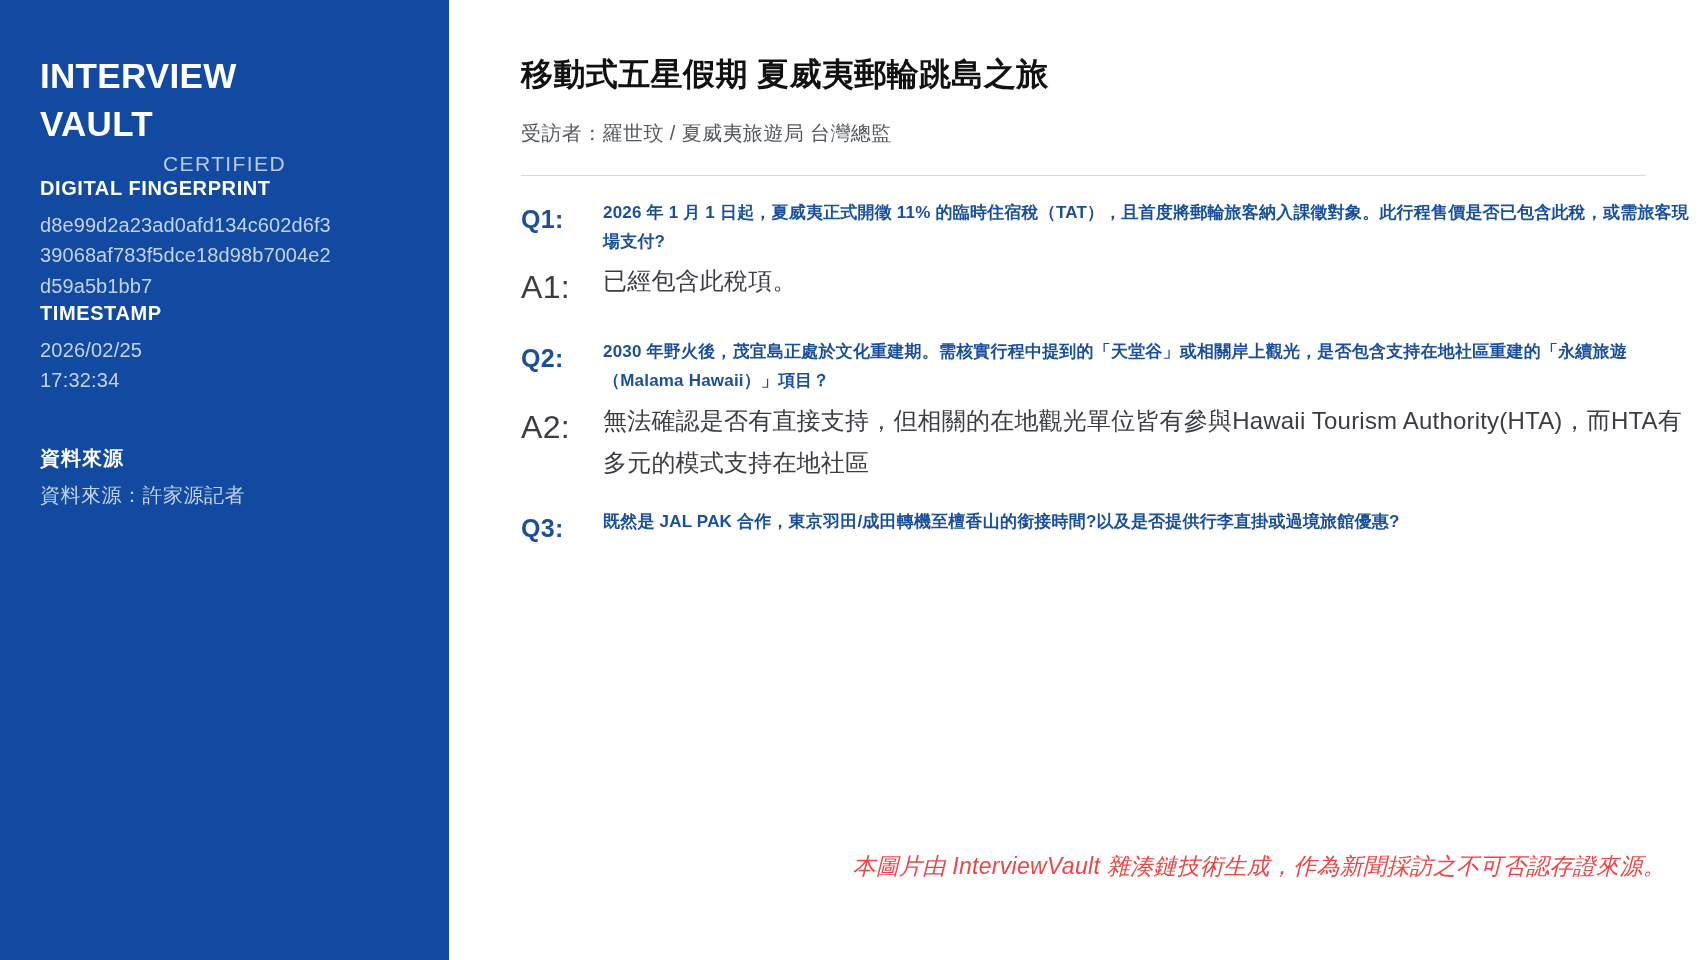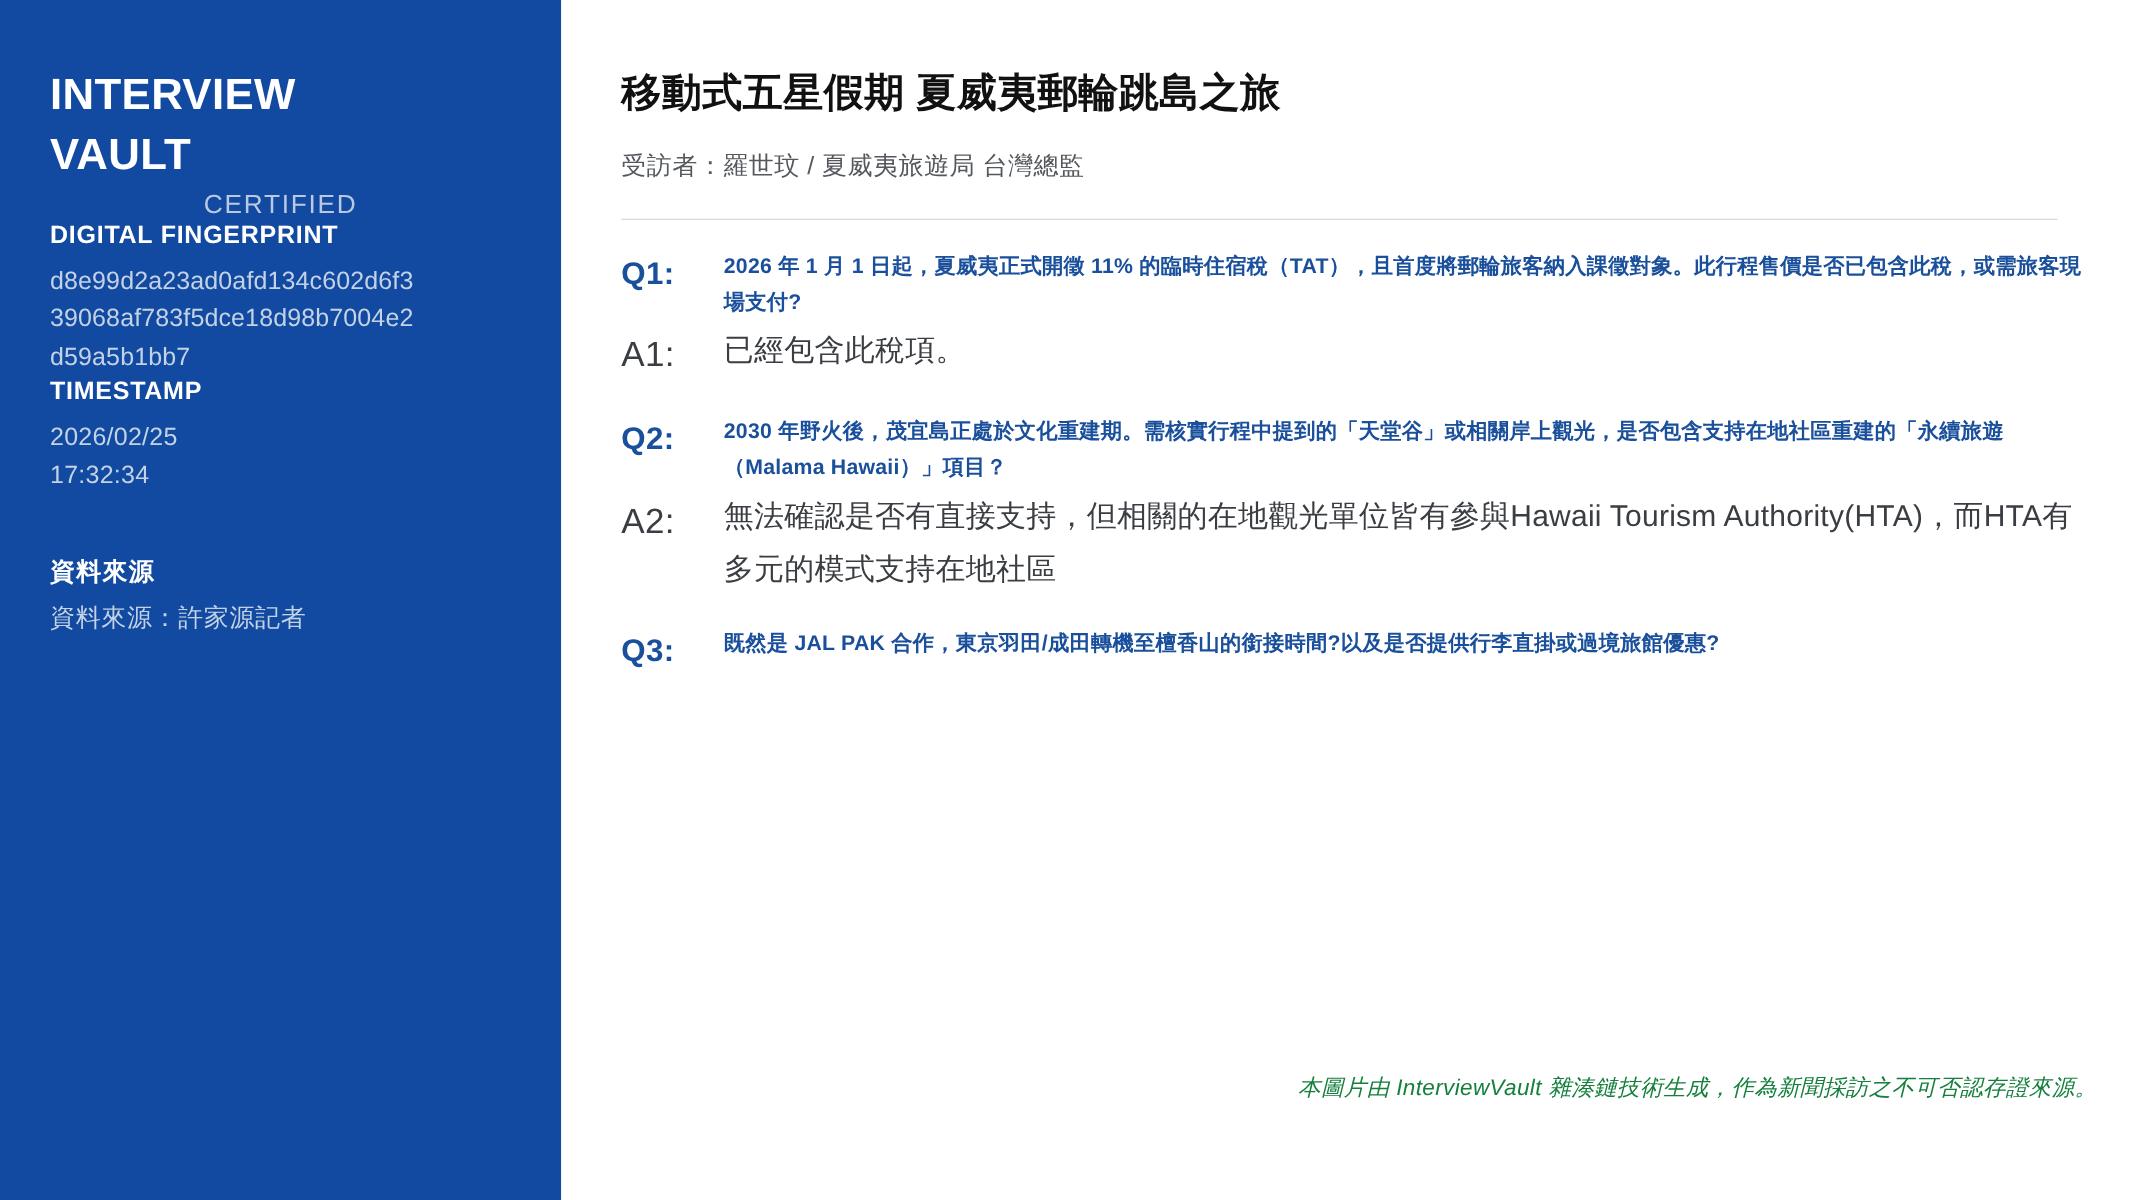--- a/index.html
+++ b/index.html
@@ -17,20 +17,21 @@
   }
 
   .card {
     position: relative;
     width: 1706px;
     height: 960px;
     display: flex;
     align-items: stretch;
     overflow: hidden;
     background: #ffffff;
+    gap: 24px;
   }
 
   
   .sidebar {
     width: 449px;
     min-width: 449px;
     background: #114aa0;
     color: #ffffff;
     box-sizing: border-box;
     padding: 48px 40px 40px 40px;
@@ -153,21 +154,21 @@
     letter-spacing: 0.3px;
     white-space: nowrap;
   }
   .qa-tag.q {
     font-weight: bold;
     color: #1a4f9c;
   }
   .qa-tag.a {
     font-weight: normal;
     color: #3a3d42;
-    font-size: 28px;
+    font-size: 32px;
   }
 
   .qa-text {
     font-size: 17px;
     line-height: 1.72;
     letter-spacing: 0.2px;
     width: 1100px;
     white-space: pre-wrap;
   }
   .qa-text.q {
@@ -177,25 +178,25 @@
   .qa-text.a {
     font-weight: normal;
     color: #3a3d42;
     font-size: 24px;
     line-height: 1.78;
   }
 
   
   .footer-note {
     position: absolute;
-    right: 28px;
+    right: 40px;
     bottom: 78px;
-    font-size: 18px;
+    font-size: 23px;
     font-style: italic;
-    color: #15803d;
+    color: #ef4444;
     letter-spacing: 0.3px;
     white-space: nowrap;
   }
 </style>
 </head>
 <body>
 
 <div class="card">
 
   <aside class="sidebar">

